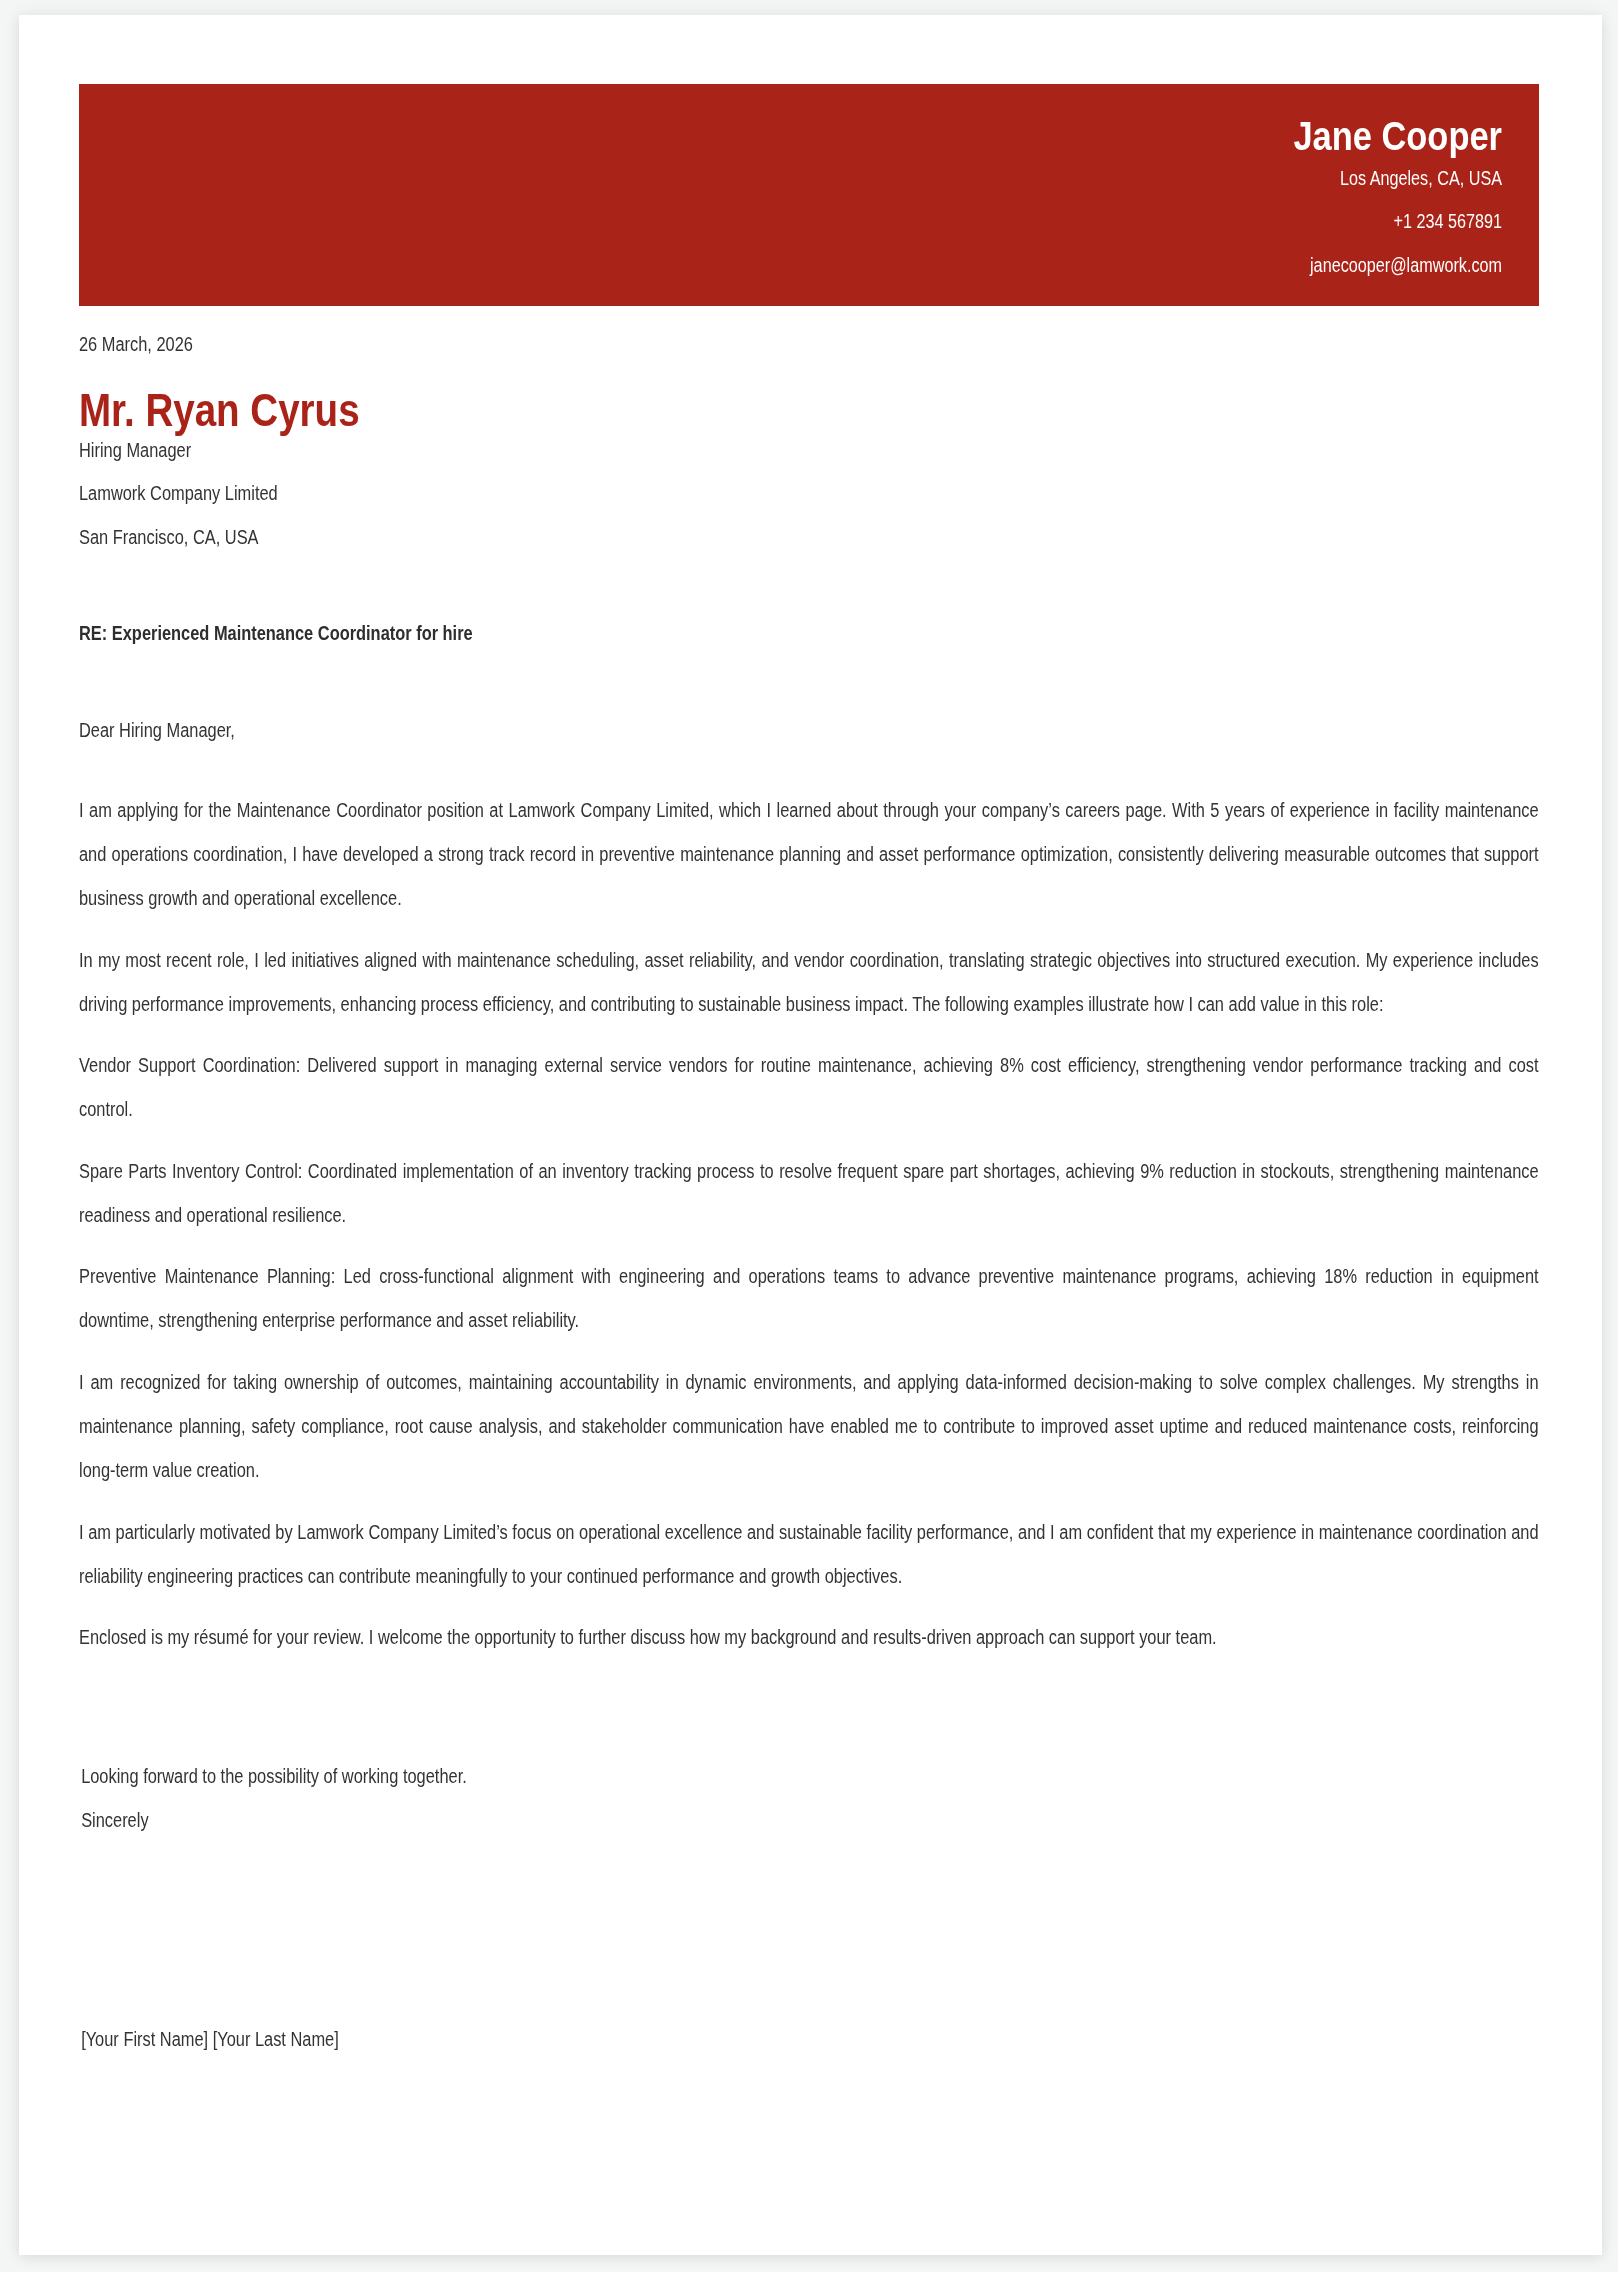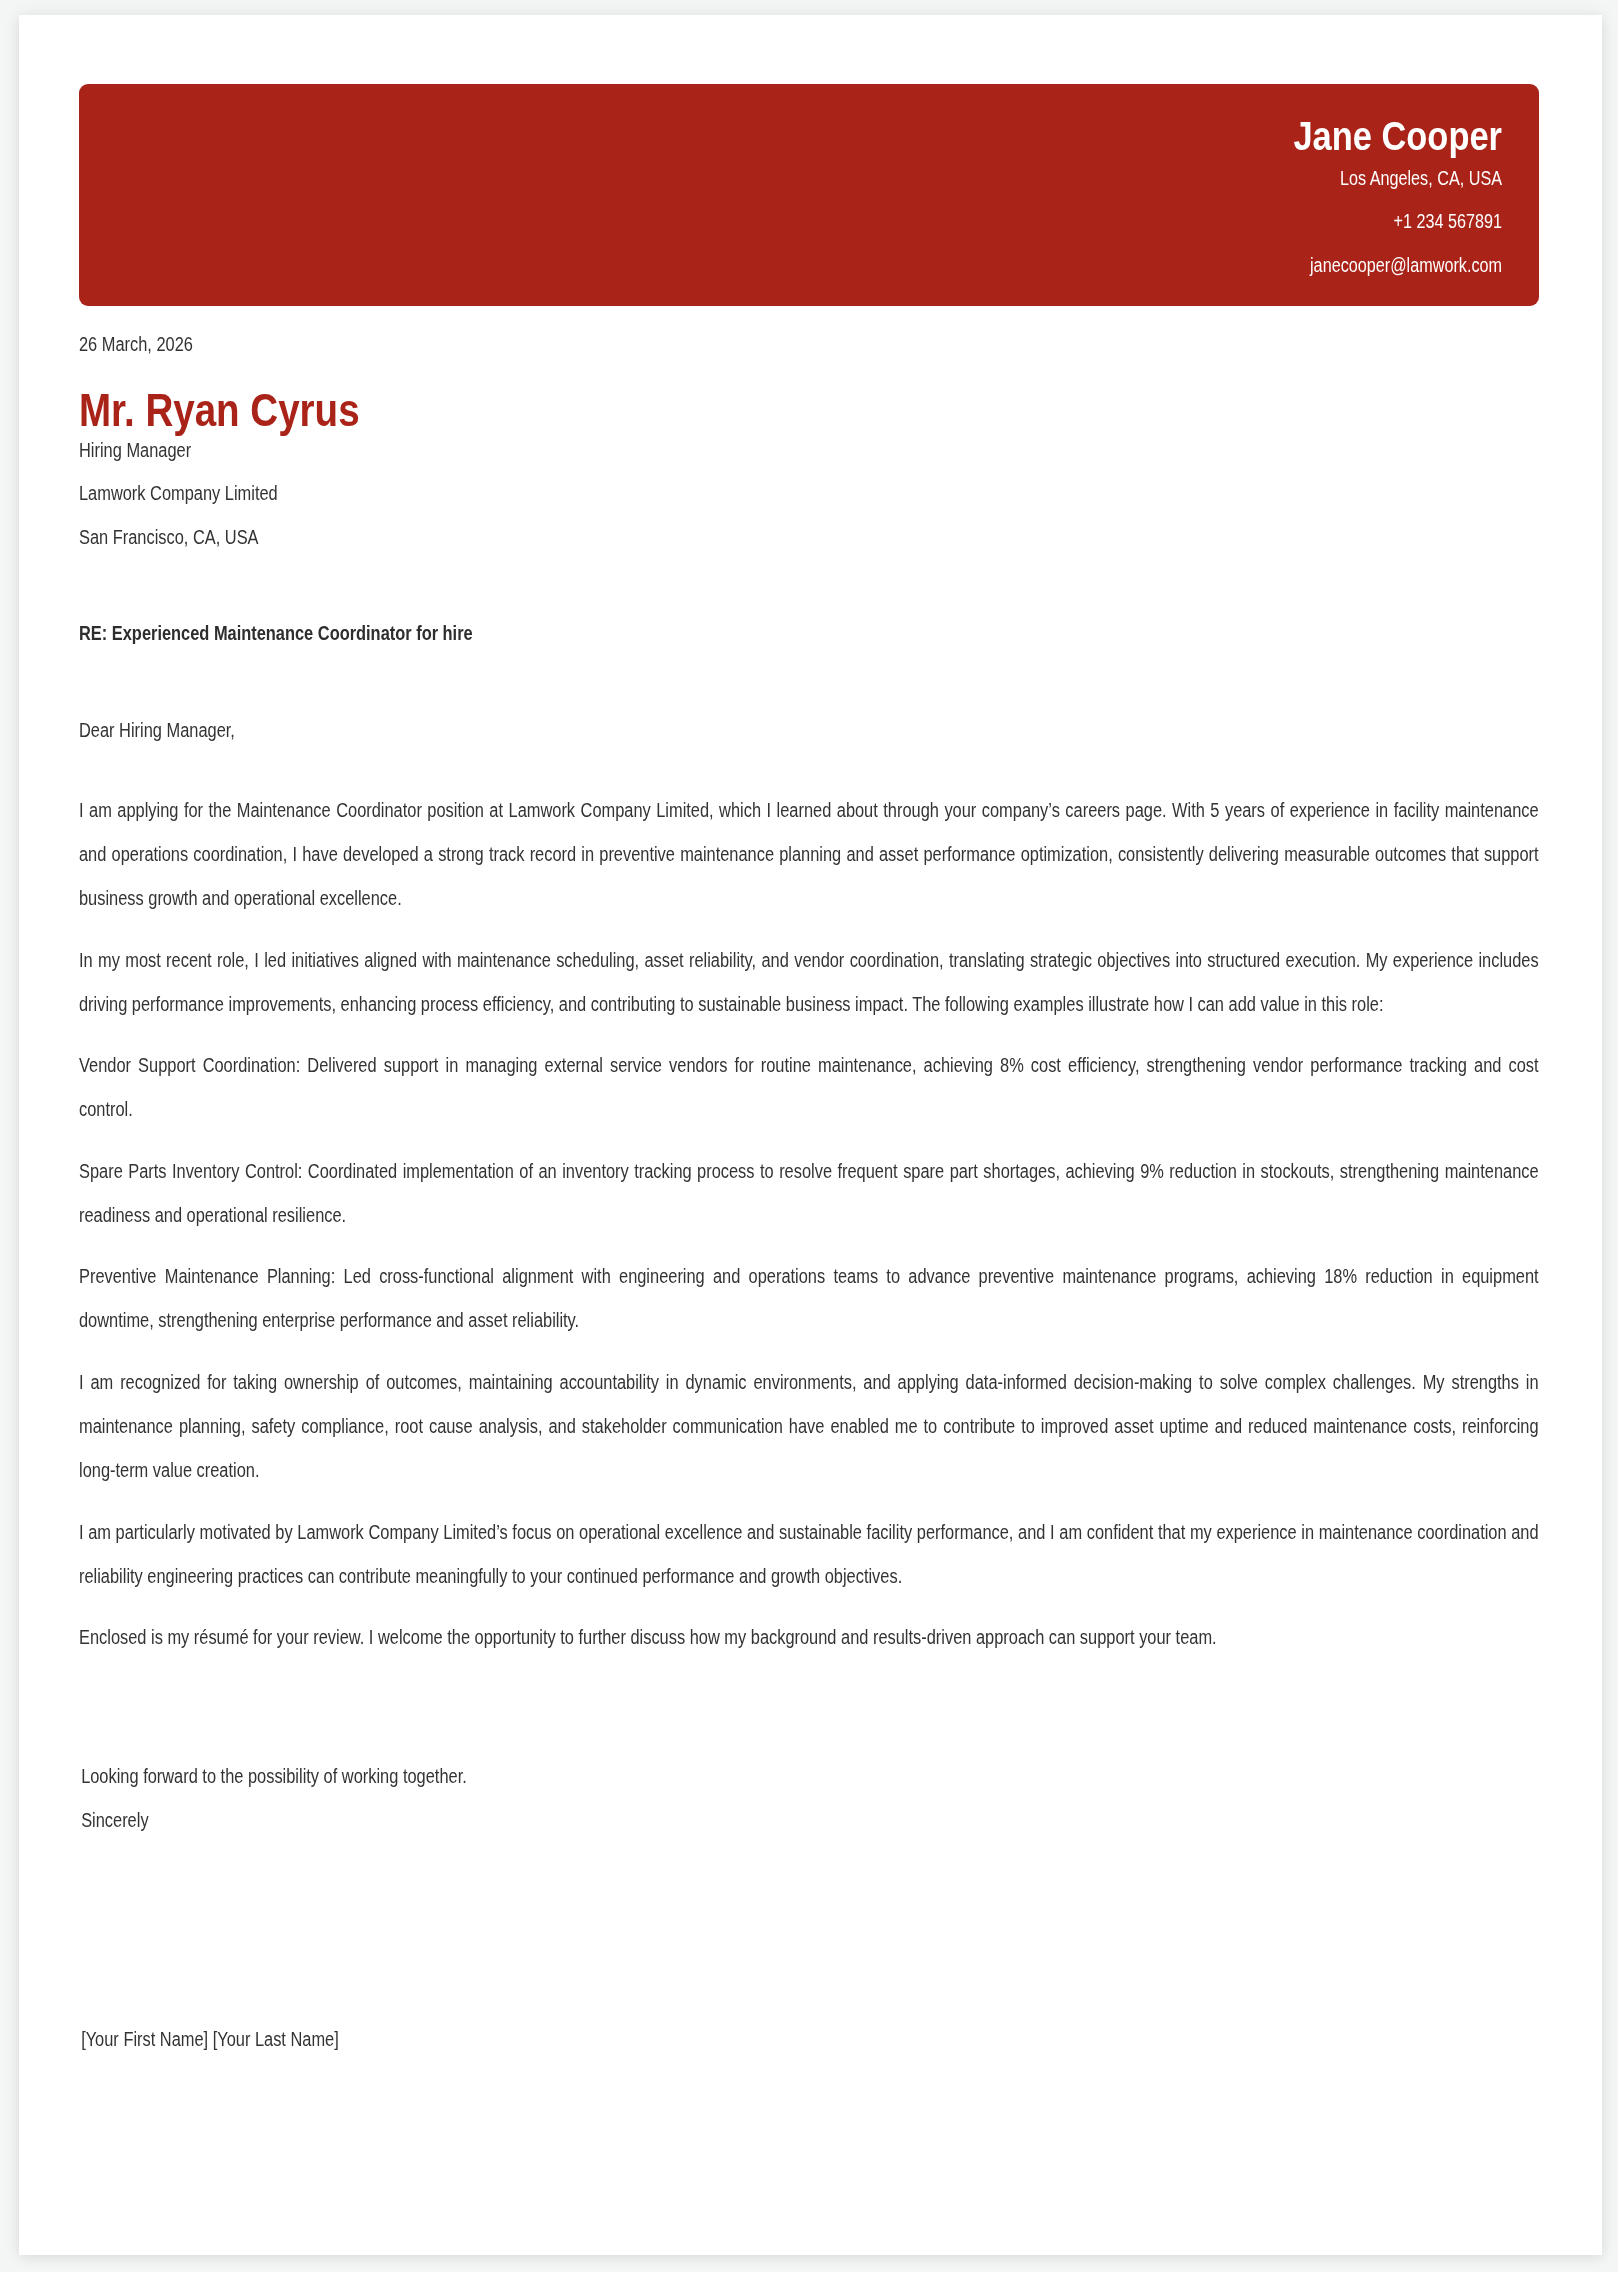--- a/index.html
+++ b/index.html
@@ -24,21 +24,20 @@
     background: #ffffff;
     box-shadow: 0 0 16px rgba(0,0,0,0.08), 0 3.5px 12.3px rgba(0,0,0,0.05);
   }
   .banner {
     position: absolute;
     left: 60px;
     top: 69px;
     width: 1460px;
     height: 222px;
     background: #aa2318;
-    border-radius: 9px;
   }
   .banner-inner {
     position: absolute;
     right: 37px;
     top: 0;
     width: 616px;
     transform: scaleX(0.84);
     transform-origin: right top;
     text-align: right;
     color: #ffffff;

